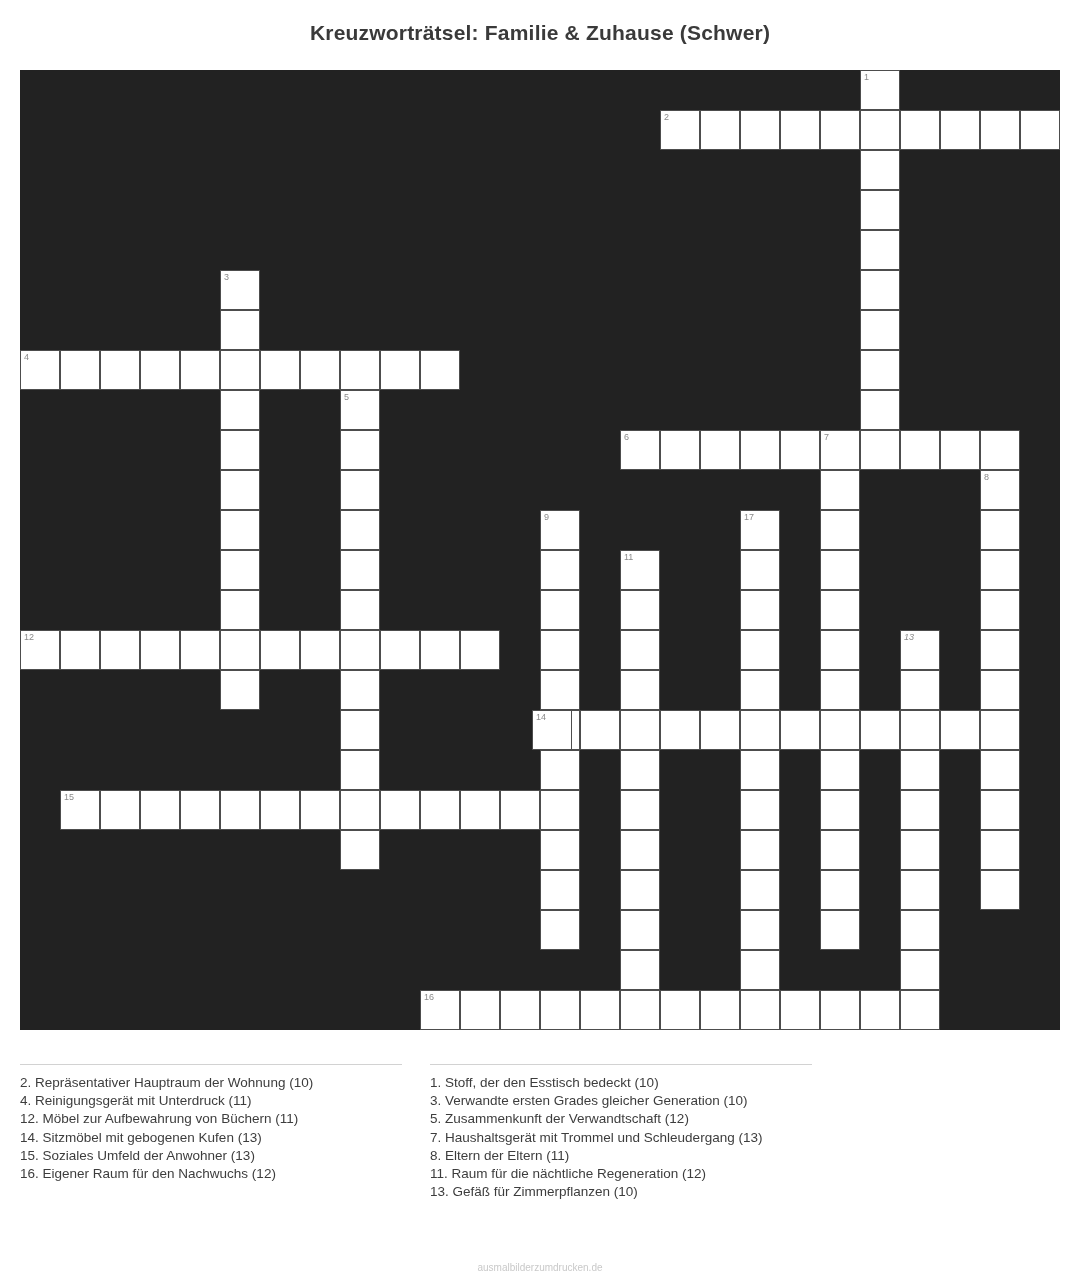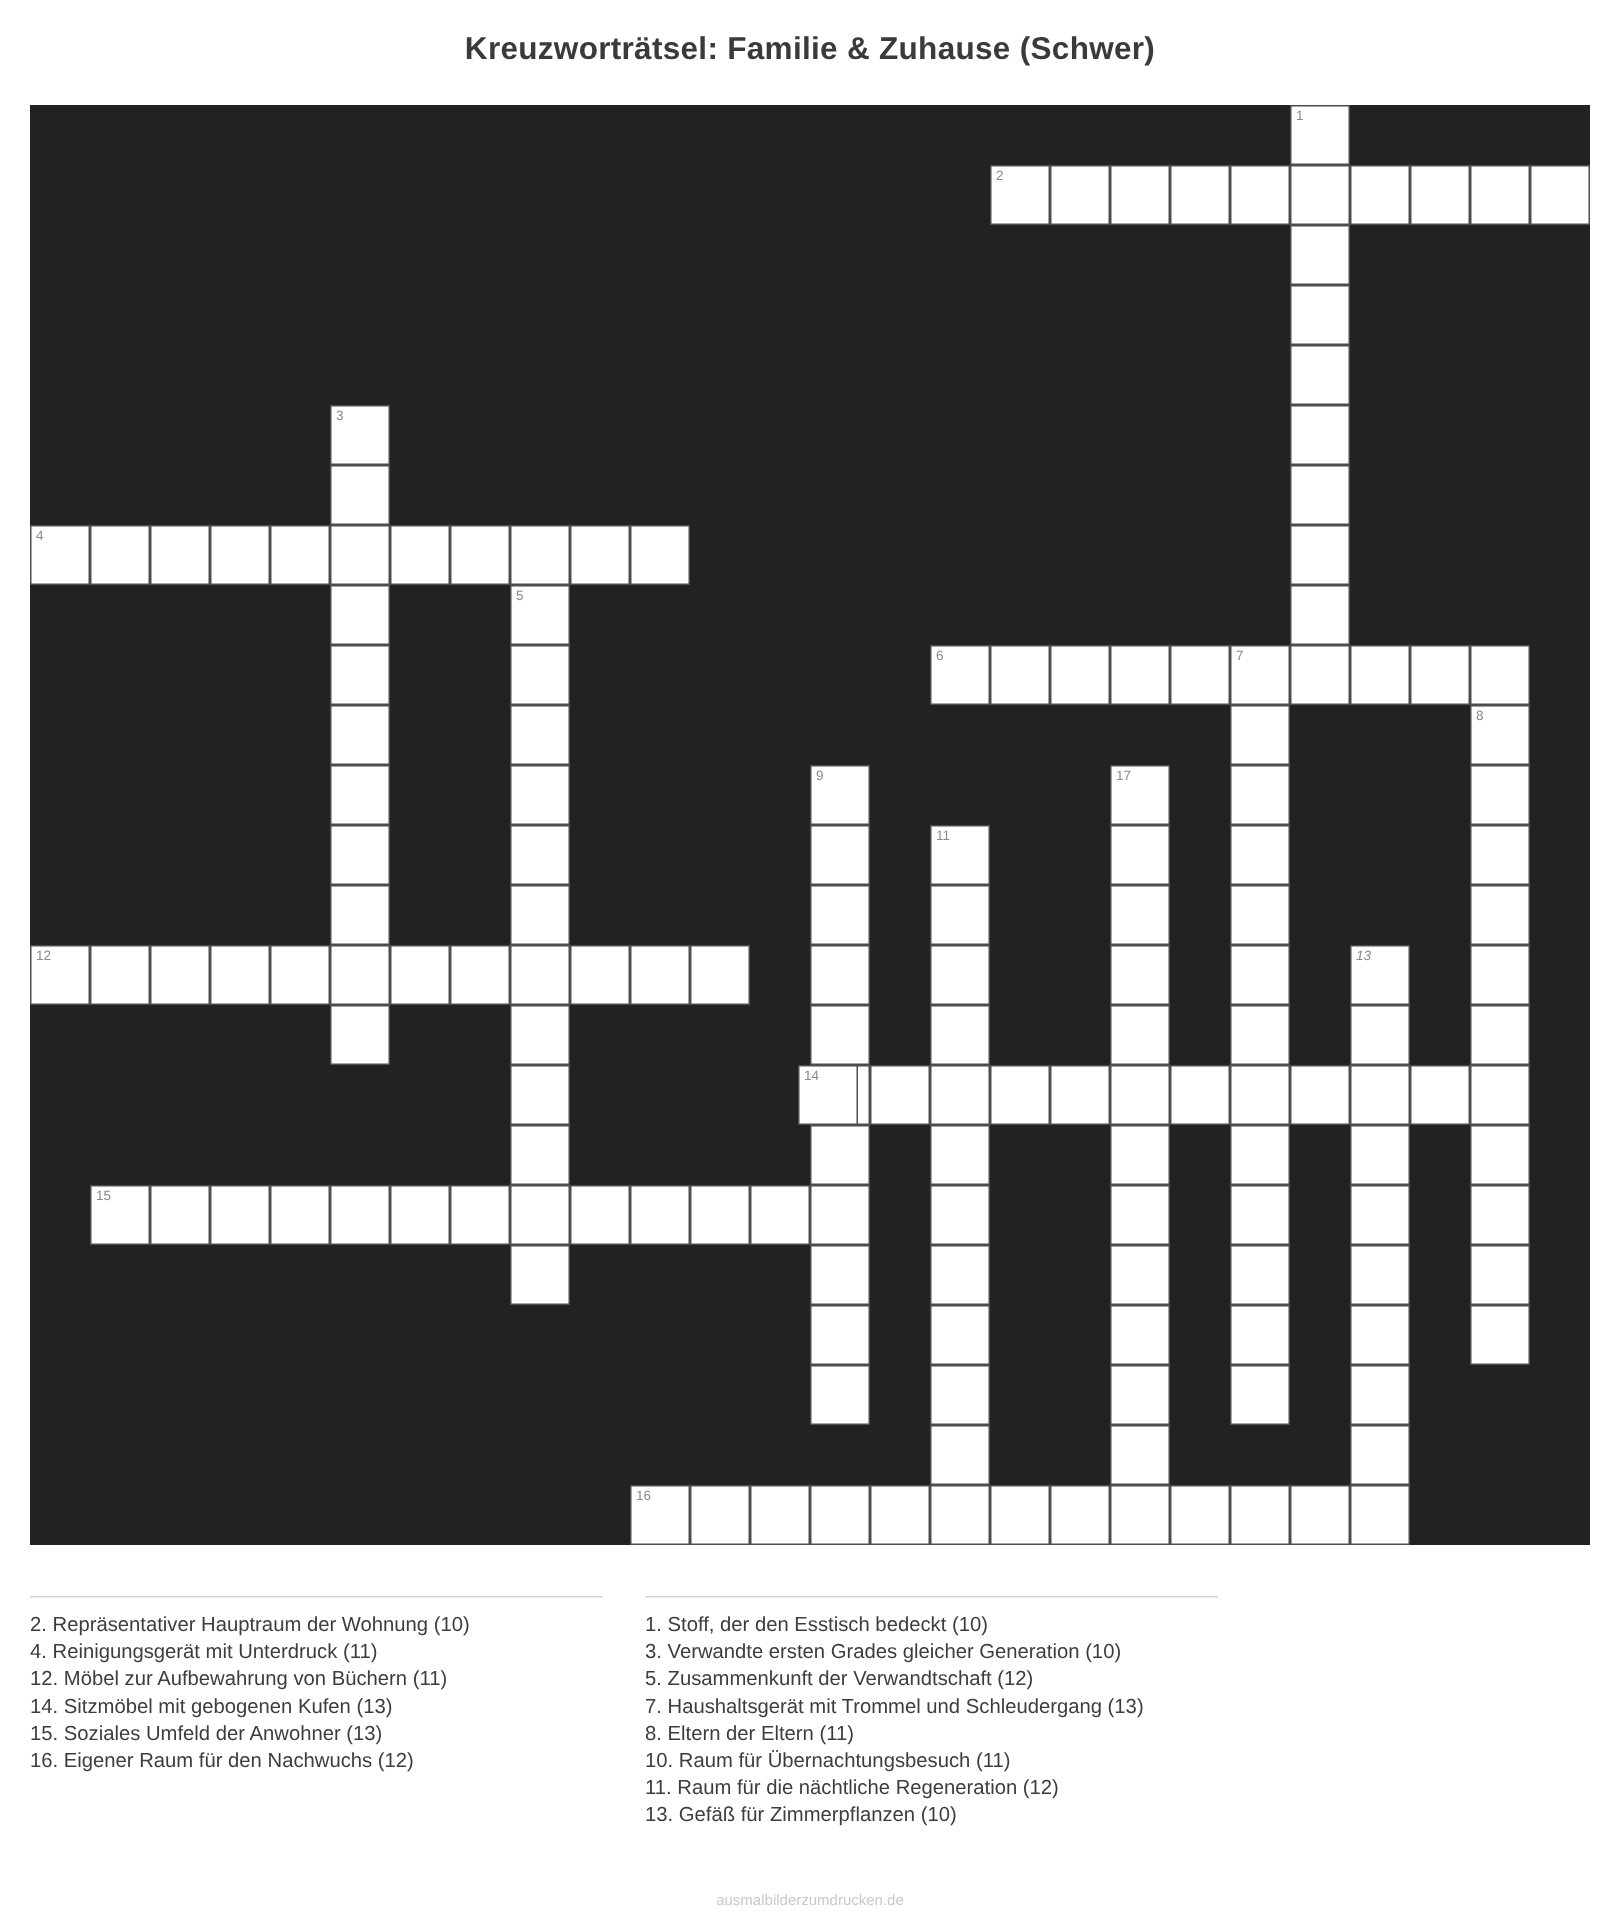--- a/index.html
+++ b/index.html
@@ -306,20 +306,19 @@
       </ul>
   </div>
   <div class="clue-col down">
     <hr class="clue-divider">
     <ul class="clue-list">
         <li>1. Stoff, der den Esstisch bedeckt (10)</li>
         <li>3. Verwandte ersten Grades gleicher Generation (10)</li>
         <li>5. Zusammenkunft der Verwandtschaft (12)</li>
         <li>7. Haushaltsgerät mit Trommel und Schleudergang (13)</li>
         <li>8. Eltern der Eltern (11)</li>
-        <li>10. Raum für Übernachtungsbesuch (11)</li>
         <li>11. Raum für die nächtliche Regeneration (12)</li>
         <li>13. Gefäß für Zimmerpflanzen (10)</li>
       </ul>
   </div>
 </div>
 
 <div class="watermark">ausmalbilderzumdrucken.de</div>
 
 </body></html>

